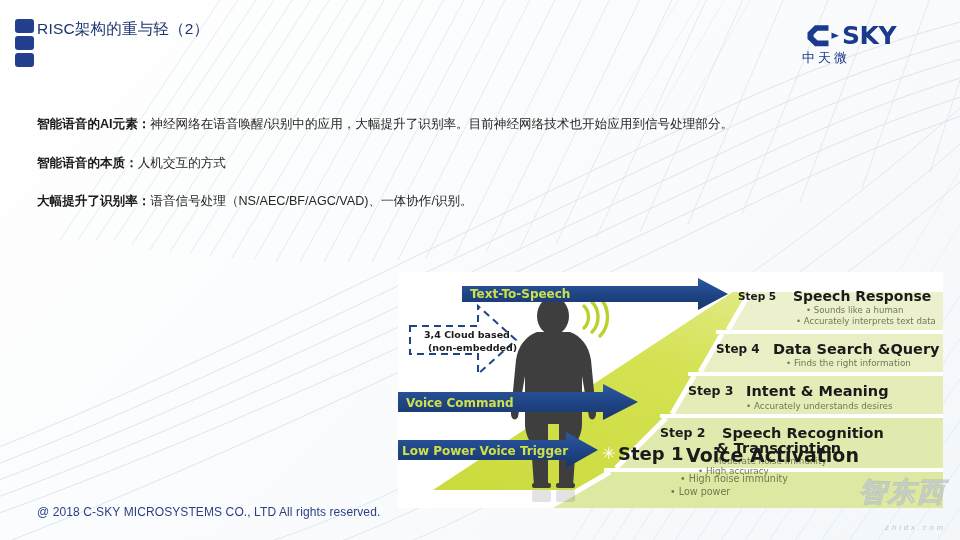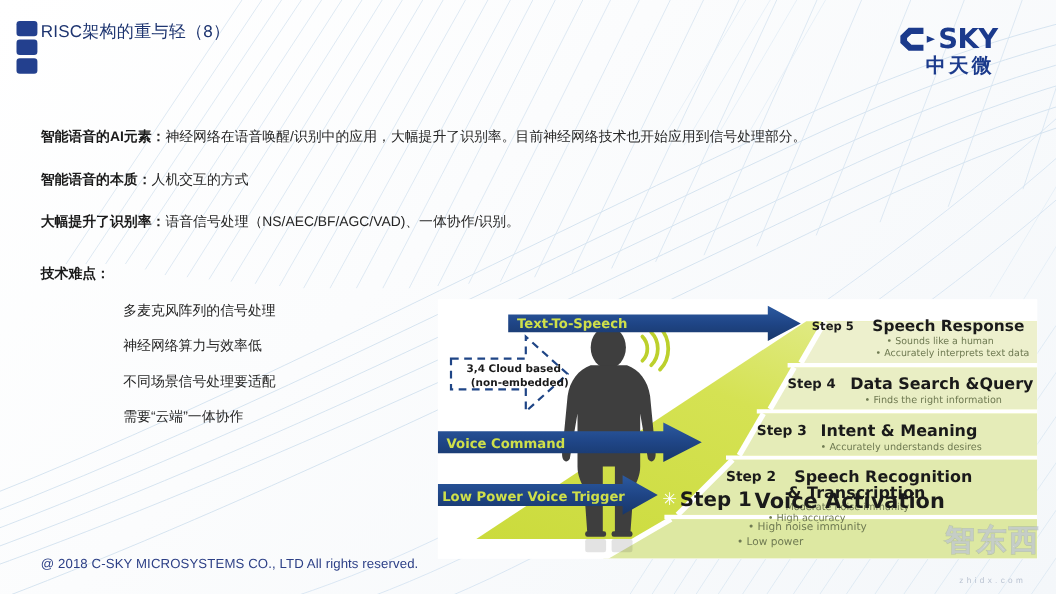--- a/index.html
+++ b/index.html
@@ -20,25 +20,25 @@
 
   
   .title-marks{position:absolute;left:15px;top:19px;display:flex;flex-direction:column;gap:3px;}
   .title-marks i{display:block;width:19px;height:14px;background:#23408e;border-radius:3px;}
   .slide-title{
     position:absolute;left:37px;top:19px;
     font-size:15.5px;color:#1d3470;letter-spacing:.2px;white-space:nowrap;
   }
 
   
-  .logo{position:absolute;right:27px;top:22px;text-align:center;width:120px;}
+  .logo{position:absolute;right:38px;top:22px;text-align:left;width:120px;}
   .logo .mark{display:flex;align-items:center;justify-content:center;gap:1px;}
   .logo .csvg{display:block;}
   .logo .cn{
-    font-size:18px;font-weight:bold;color:#1b3a8c;letter-spacing:3px;
+    font-size:13px;font-weight:normal;color:#1b3a8c;letter-spacing:3px;
     margin-top:2px;line-height:1;
     font-family:"DejaVu Sans","Liberation Sans",sans-serif;
   }
 
   
   .body-text{position:absolute;left:37px;top:118px;width:905px;}
   .para{font-size:12.6px;color:#262626;line-height:1;margin-bottom:26px;white-space:nowrap;}
   .para b{font-weight:bold;color:#1a1a1a;}
   .para span.rest{font-weight:normal;}
 
@@ -51,22 +51,22 @@
   .diffs li:first-child{margin-top:20px;}
 
   
   .footer{
     position:absolute;left:37px;bottom:21px;
     font-size:12px;color:#2c3f86;letter-spacing:.1px;margin-top:19px;
   }
 
   
   .watermark{
-    position:absolute;right:14px;bottom:8px;text-align:center;
-    opacity:.82;pointer-events:none;
+    position:absolute;right:14px;bottom:8px;text-align:right;
+    opacity:.82;pointer-events:none;font-style:italic;
   }
   .watermark .wm-cn{
     font-size:27px;font-weight:bold;color:rgba(255,255,255,.90);
     letter-spacing:2px;line-height:1;
     -webkit-text-stroke:1px rgba(120,135,160,.45);
     font-family:"DejaVu Sans","Liberation Sans",sans-serif;
   }
   .watermark .wm-en{
     font-size:7.5px;color:rgba(160,172,192,.85);letter-spacing:3px;margin-top:18px;
   }
@@ -166,21 +166,21 @@
         <path d="M 1012 136 C 892 246 752 346 592 446 C 472 520 372 562 284 586"></path>
       </g>
     </svg>
   </div>
 
   <div class="title-marks">
     <i></i>
     <i></i>
     <i></i>
   </div>
-  <div class="slide-title">RISC架构的重与轻（8）</div>
+  <div class="slide-title">RISC架构的重与轻（2）</div>
 
   <div class="logo">
     <div class="mark">
       <svg class="csvg" width="112" height="27" viewBox="0 0 112 27" aria-hidden="true">
 
         <path d="M22.5 3.2 L9.0 3.2 L1.5 10.5 L1.5 17.0 L9.0 24.2 L22.5 24.2 L22.5 18.6 L11.6 18.6 L7.6 14.8 L7.6 12.6 L11.6 8.8 L22.5 8.8 Z" fill="#1b3a8c"></path>
         <polygon points="25.5,10.6 33.0,13.7 25.5,16.8" fill="#1b3a8c"></polygon>
 
         <text x="36" y="22" font-family="DejaVu Sans, Liberation Sans, sans-serif" font-size="25" font-weight="bold" fill="#1b3a8c" letter-spacing="-0.5">SKY</text>
       </svg>
@@ -193,29 +193,20 @@
       <b>智能语音的AI元素：</b><span class="rest">神经网络在语音唤醒/识别中的应用，大幅提升了识别率。目前神经网络技术也开始应用到信号处理部分。</span>
     </div>
     <div class="para">
       <b>智能语音的本质：</b><span class="rest">人机交互的方式</span>
     </div>
     <div class="para">
       <b>大幅提升了识别率：</b><span class="rest">语音信号处理（NS/AEC/BF/AGC/VAD)、一体协作/识别。</span>
     </div>
   </div>
 
-  <div class="diffs">
-    <div class="hd">技术难点：</div>
-    <ul>
-      <li>多麦克风阵列的信号处理</li>
-      <li>神经网络算力与效率低</li>
-      <li>不同场景信号处理要适配</li>
-      <li>需要“云端”一体协作</li>
-    </ul>
-  </div>
 
   <div class="diagram">
     <svg width="545" height="236" viewBox="0 0 545 236" aria-hidden="true">
       <defs>
         <linearGradient id="rampGrad" x1="0" y1="1" x2="1" y2="0">
           <stop offset="0%" stop-color="#cbdb3c"></stop>
           <stop offset="55%" stop-color="#d5e253"></stop>
           <stop offset="100%" stop-color="#e8f0a8"></stop>
         </linearGradient>
         <linearGradient id="arrowBlue" x1="0" y1="0" x2="0" y2="1">

